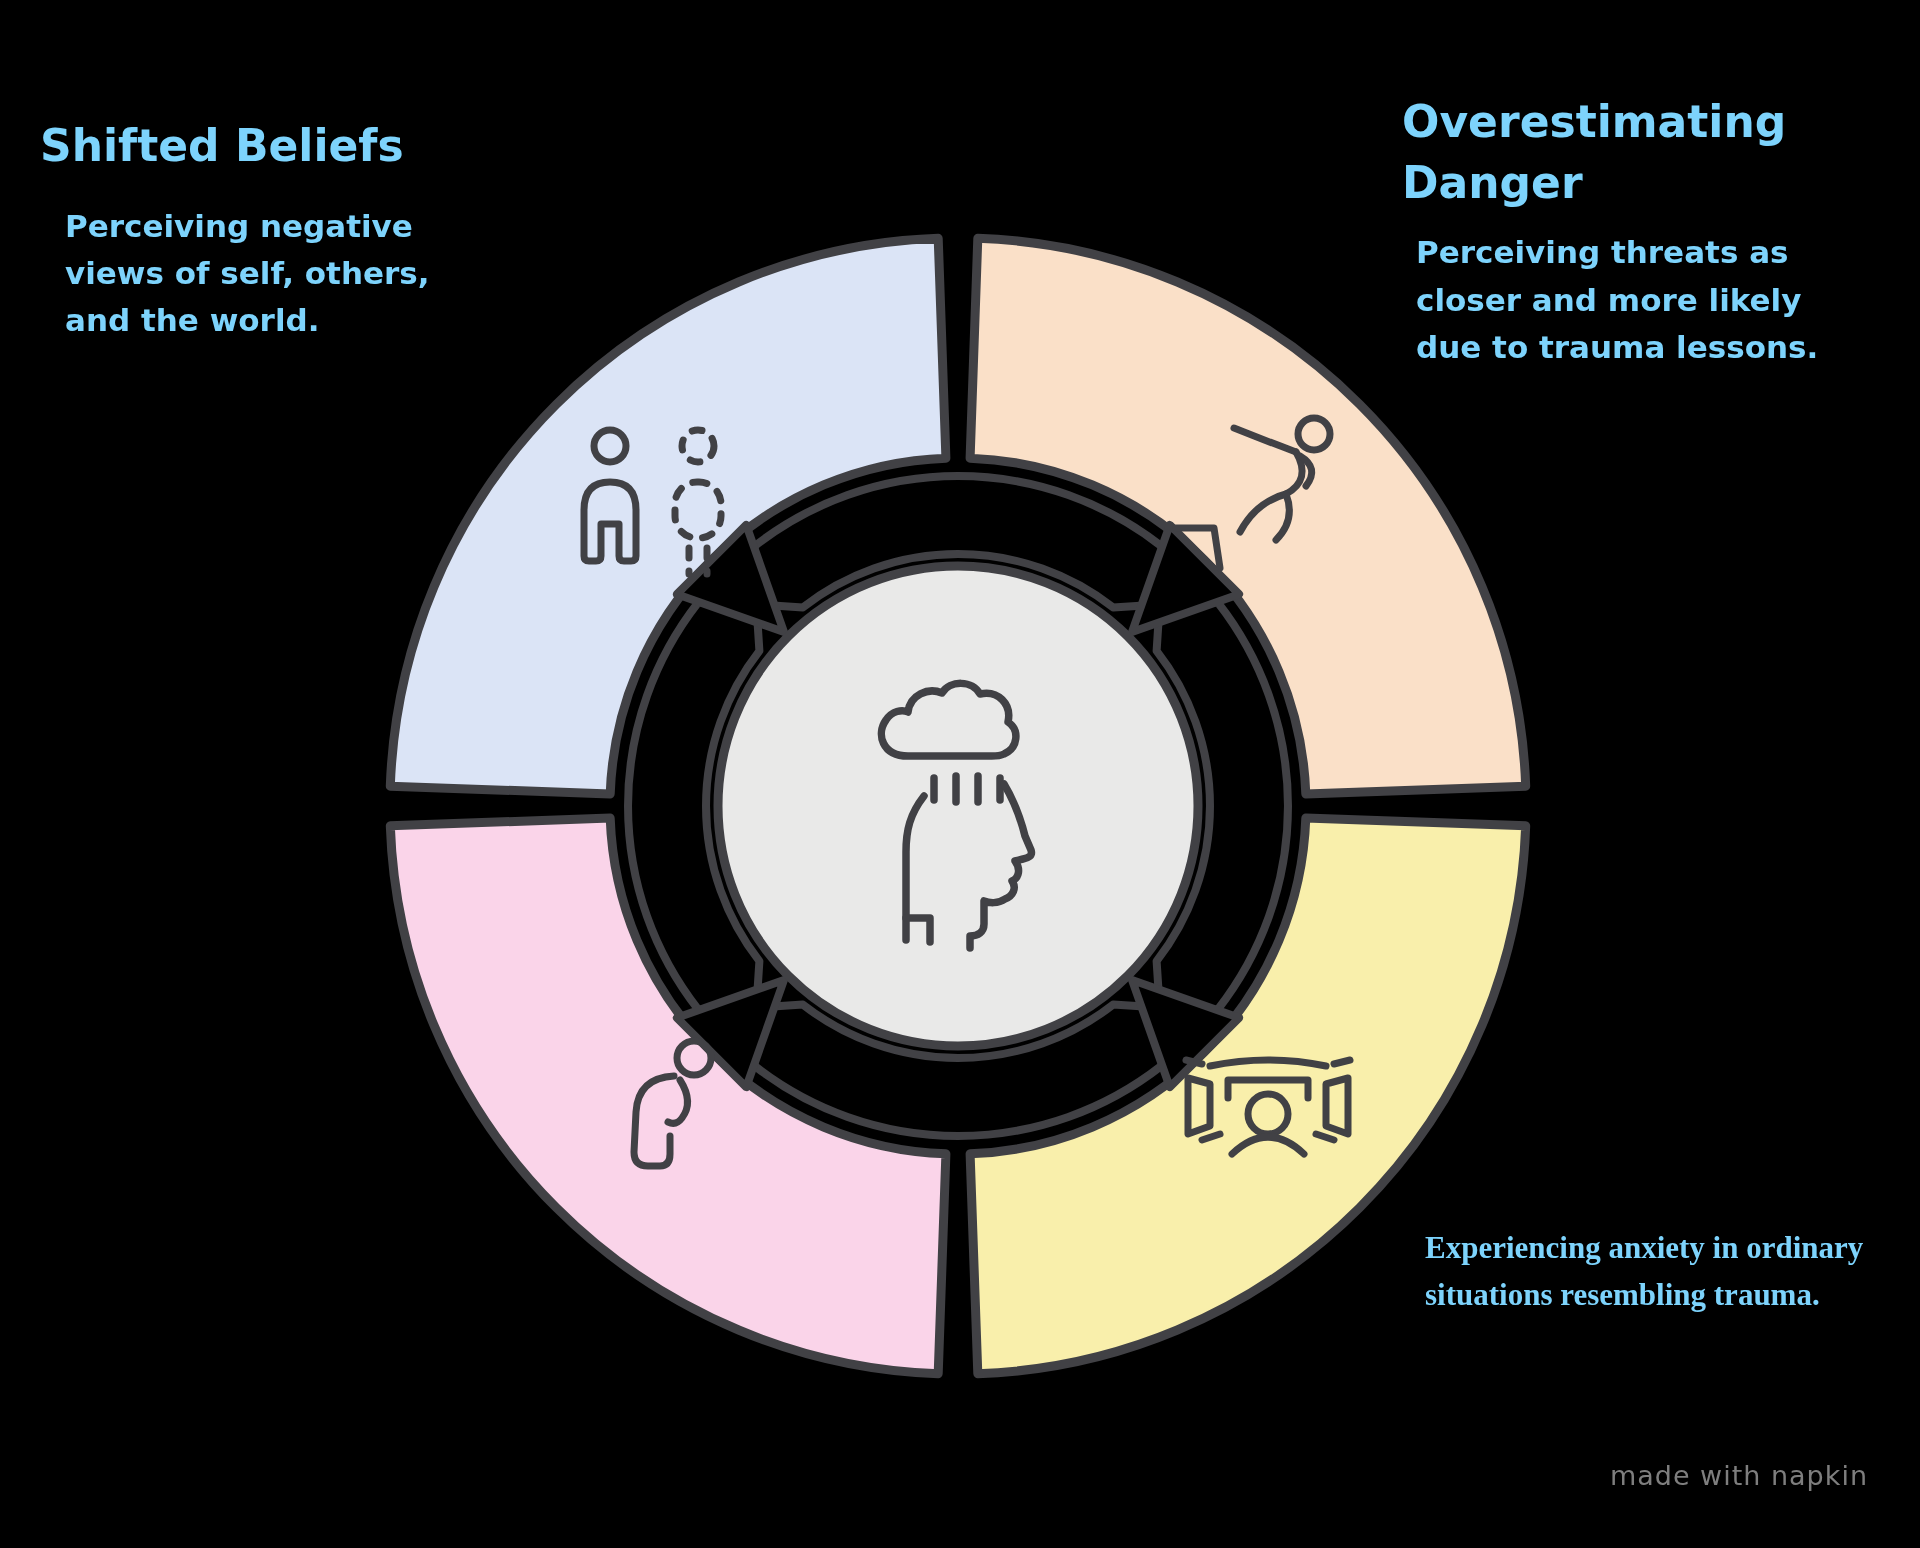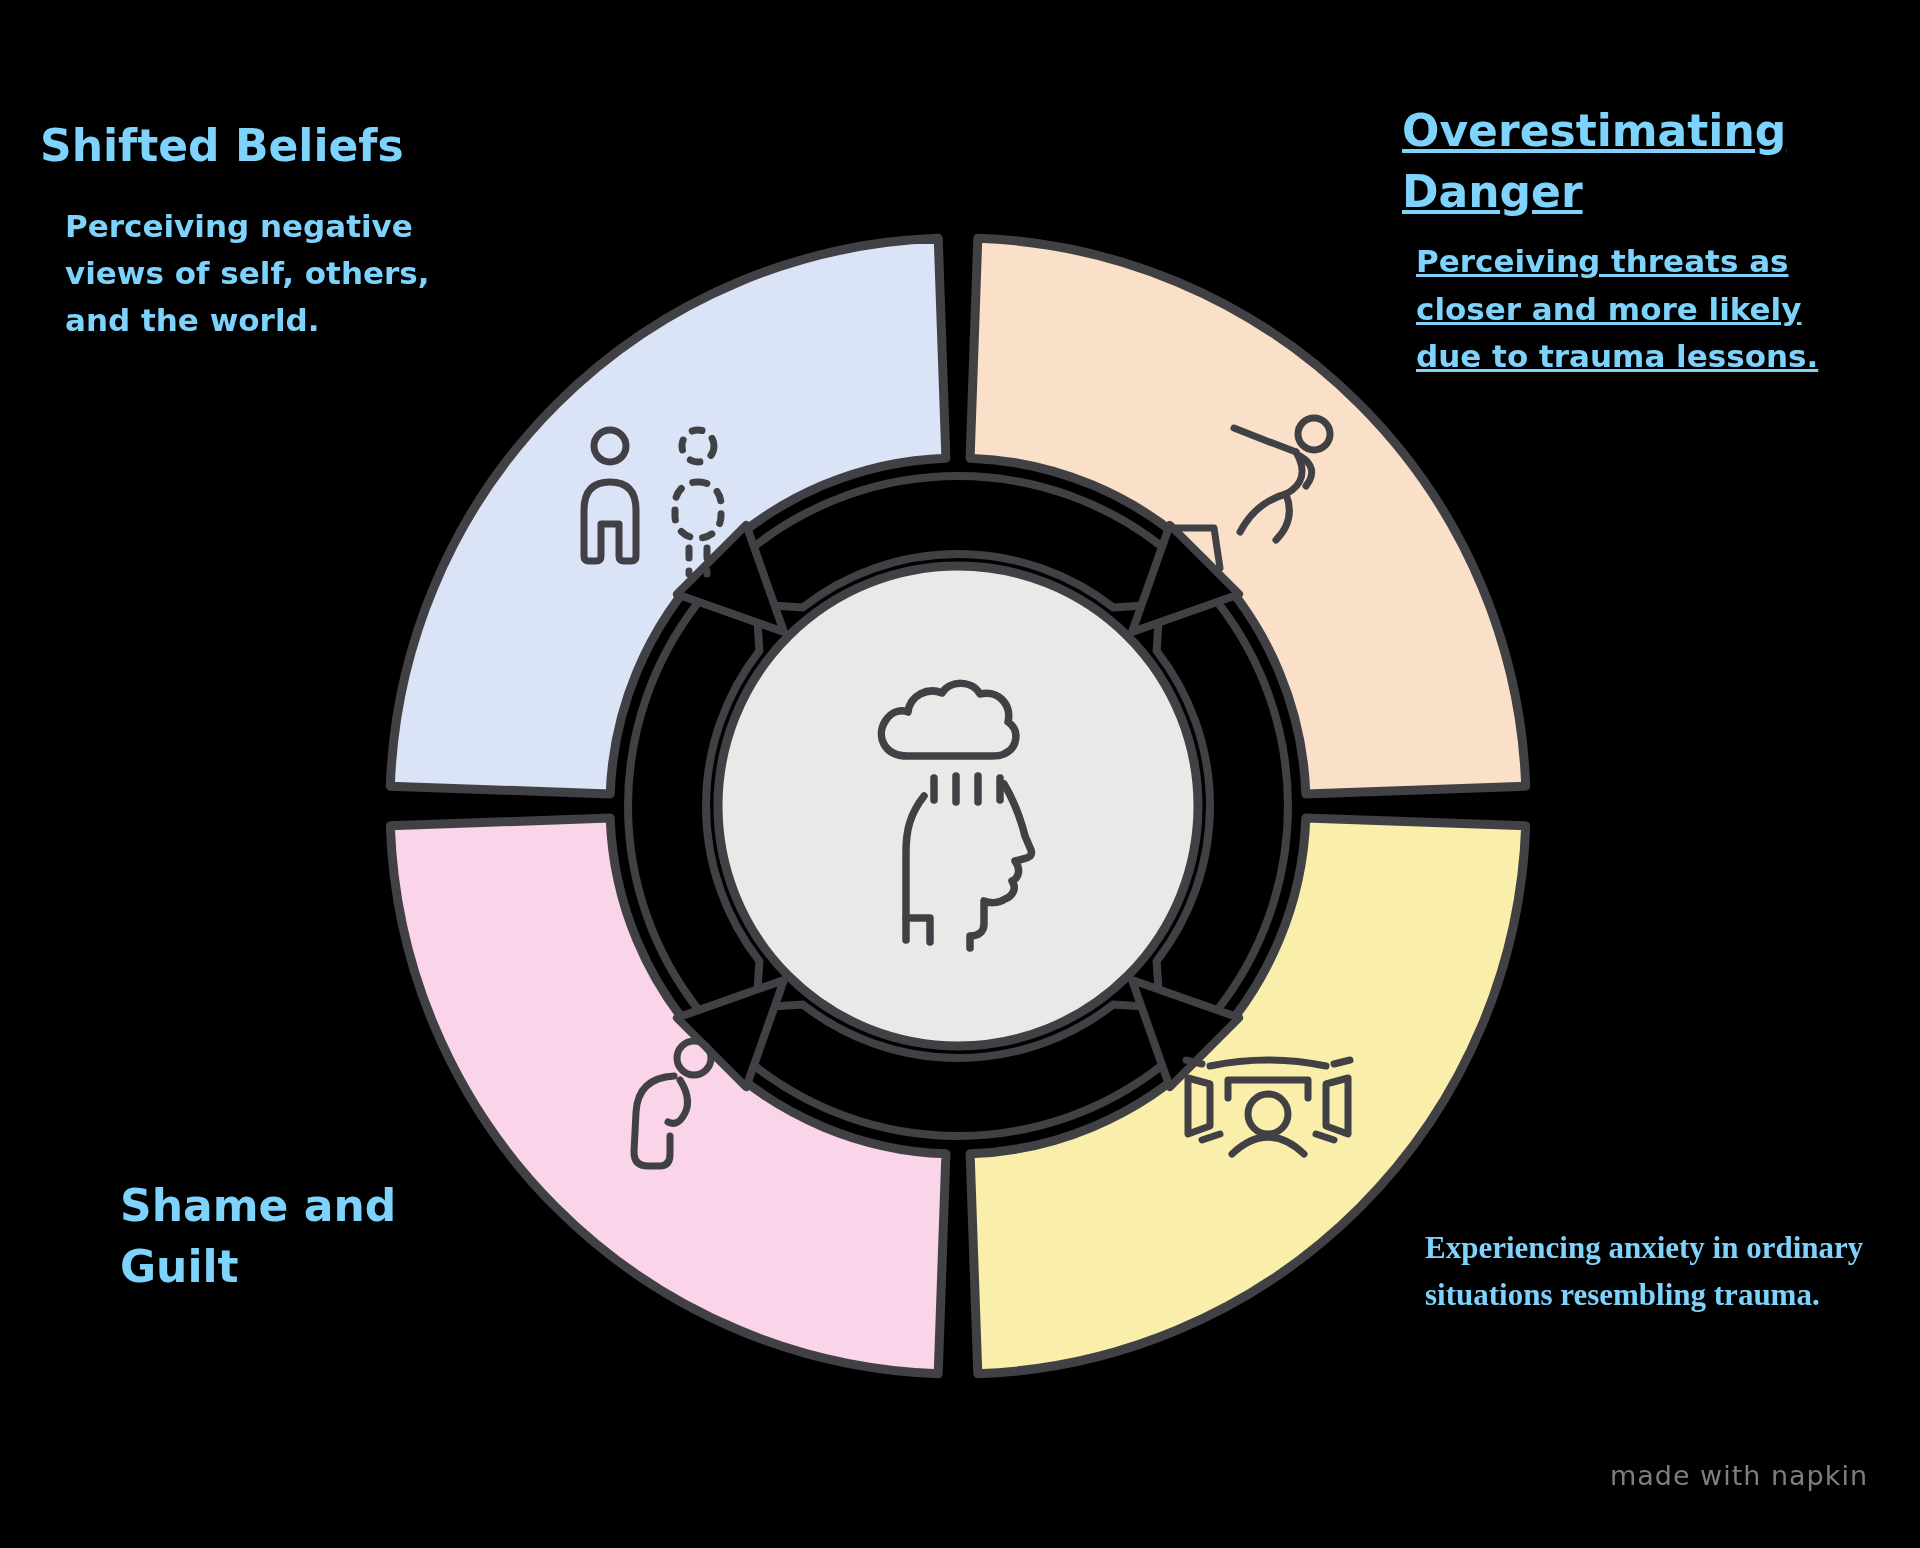--- a/index.html
+++ b/index.html
@@ -5,21 +5,21 @@
   html,body{margin:0;padding:0;}
   body{
     width:1920px;height:1548px;position:relative;overflow:hidden;
     background:#000;font-family:"DejaVu Sans","Liberation Sans",sans-serif;
   }
   .label-block{position:absolute;text-align:left;color:#7dd3fc;}
   .label-title{font-size:44px;font-weight:700;line-height:1.38;margin:0 auto;}
   .label-desc{font-size:31px;font-weight:700;line-height:1.52;margin:26px auto 0;}
   #tl-block{left:40px;top:116px;width:470px;}
   #tl-block .label-desc{max-width:420px;}
-  #tr-block{left:1402px;top:101px;width:460px;text-decoration:underline;}
+  #tr-block{left:1402px;top:92px;width:460px;}
   #tr-block .label-desc{max-width:432px;margin-top:16px;}
   #bl-block{left:40px;top:1176px;width:460px;}
   #bl-block .label-title{max-width:300px;}
   #bl-block .label-desc{max-width:430px;margin-top:18px;}
   #br-block{left:1415px;top:1198px;width:460px;}
   #br-block .label-desc{max-width:440px;font-family:Liberation Serif, serif;}
   #watermark{
     position:absolute;right:52px;top:1460px;color:#7e7e7e;
     font-size:27px;font-weight:400;letter-spacing:1px;
   }
@@ -119,20 +119,19 @@
   <div class="label-title">Shifted Beliefs</div>
   <div class="label-desc">Perceiving negative views of self, others, and the world.</div>
 </div>
 
 <div class="label-block" id="tr-block">
   <div class="label-title">Overestimating Danger</div>
   <div class="label-desc">Perceiving threats as closer and more likely due to trauma lessons.</div>
 </div>
 
 <div class="label-block" id="bl-block">
-  <div class="label-title">Shame and Guilt</div>
 </div>
 
 <div class="label-block" id="br-block">
   <div class="label-desc">Experiencing anxiety in ordinary situations resembling trauma.</div>
 </div>
 
 <div id="watermark">made with napkin</div>
 
 </body></html>

